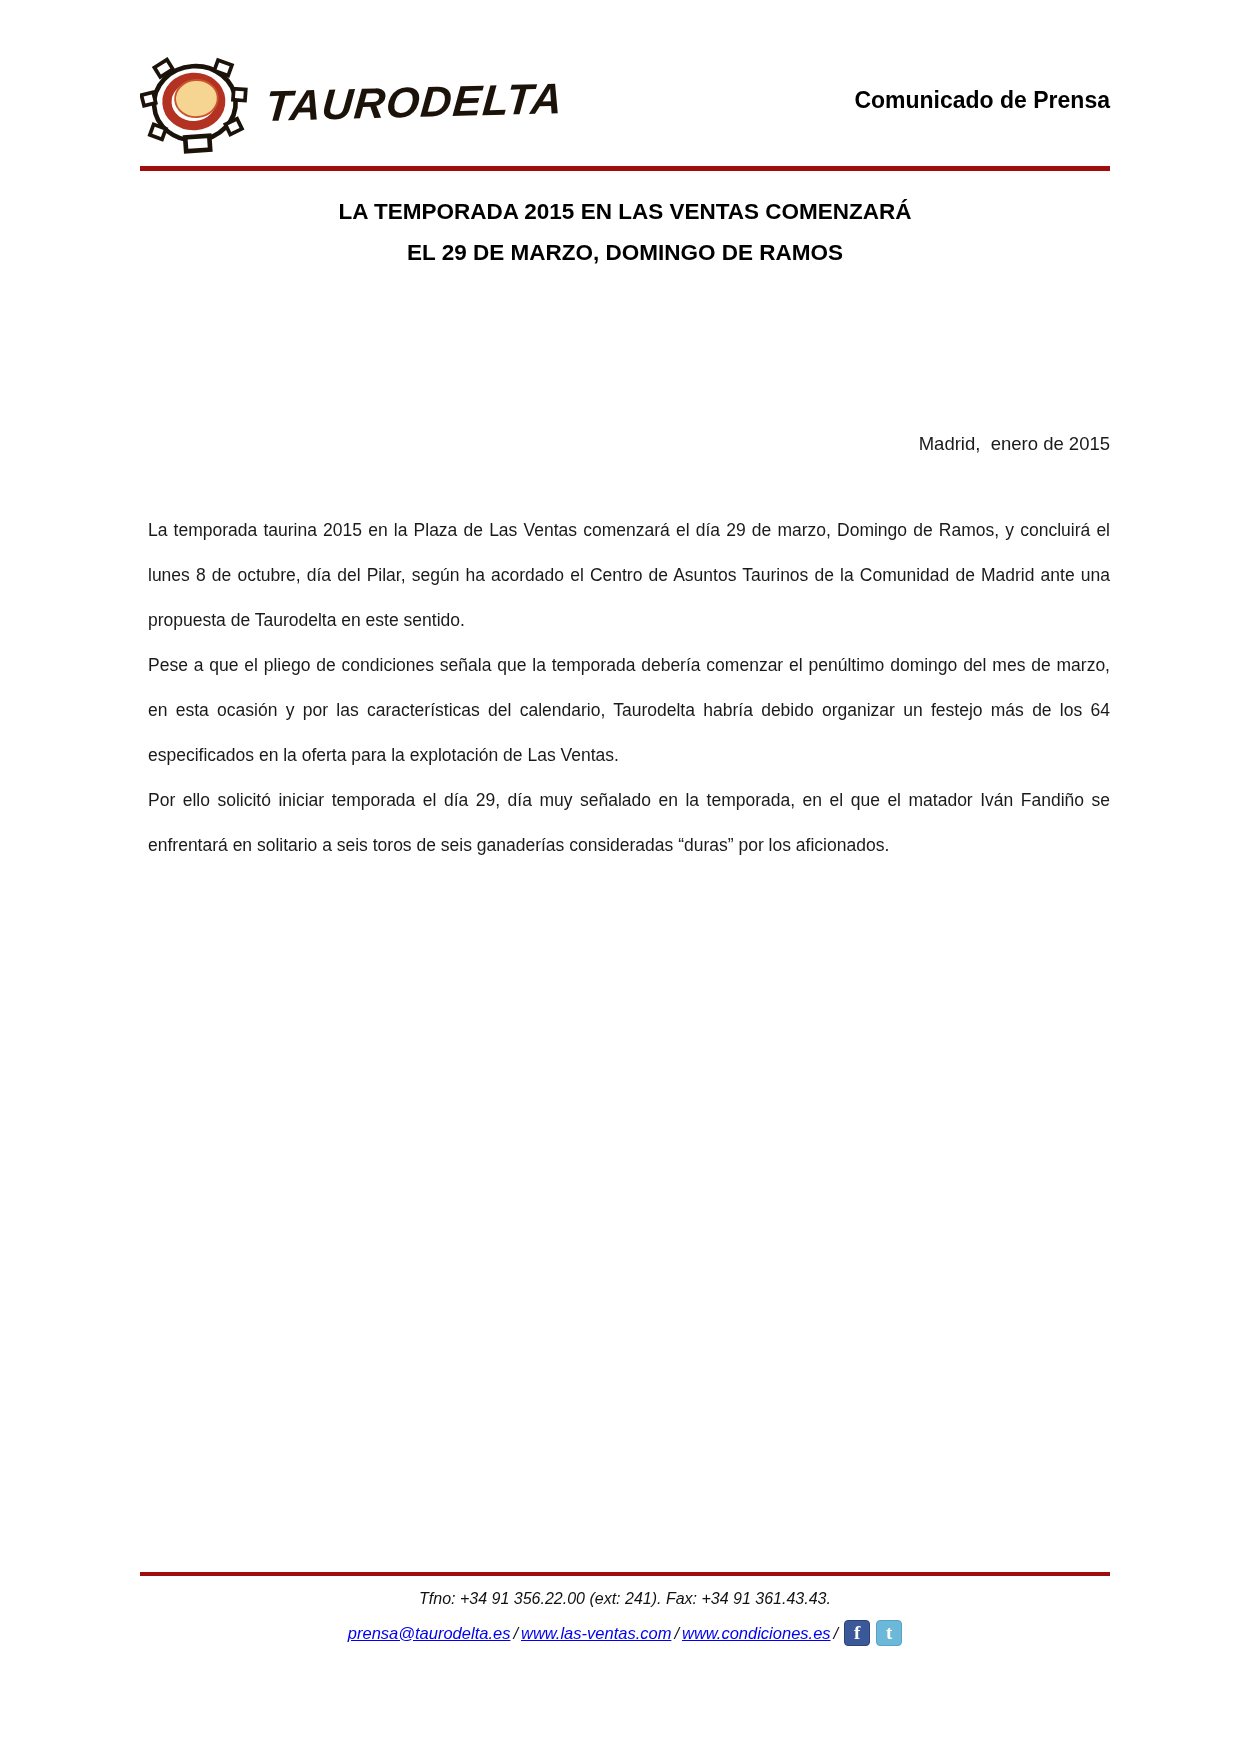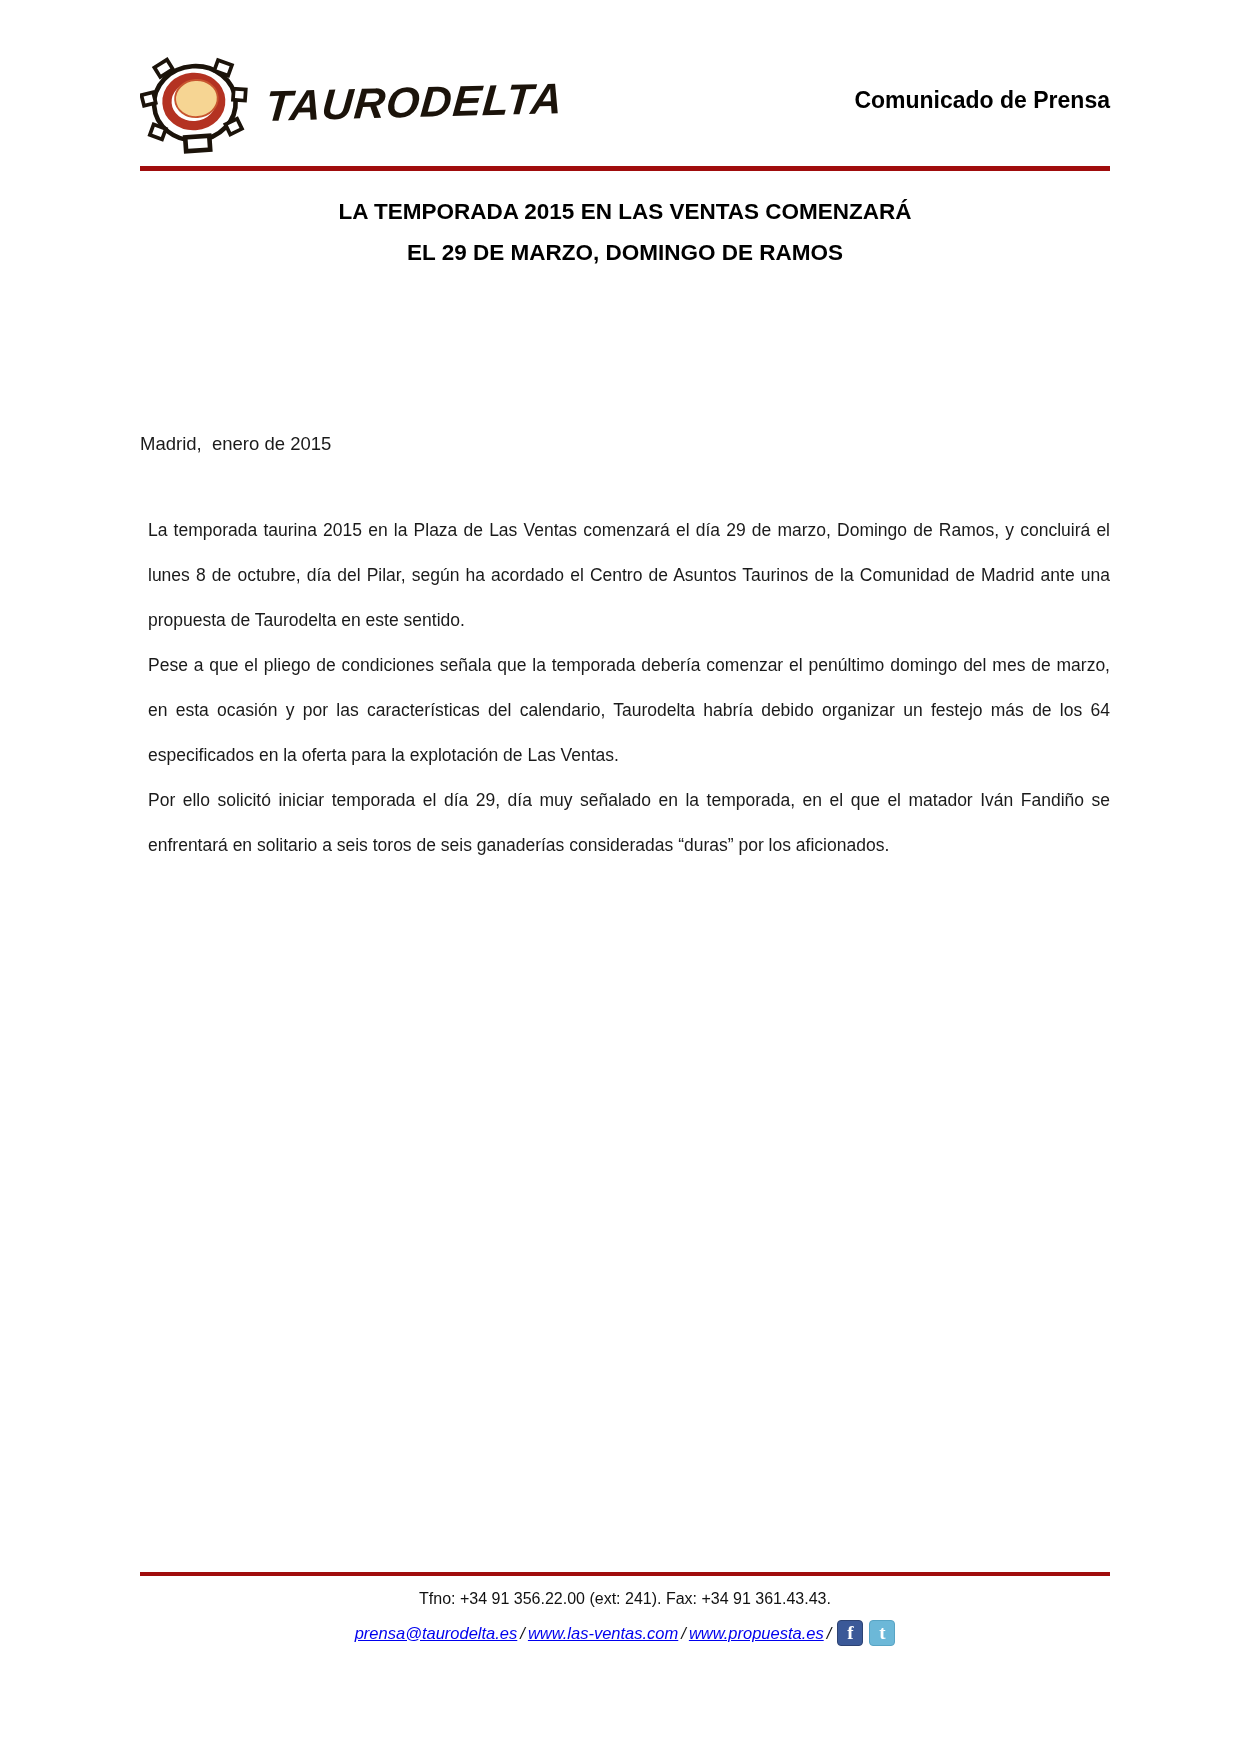--- a/index.html
+++ b/index.html
@@ -78,20 +78,21 @@
     line-height: 32px;
   }
   .title-line + .title-line { margin-top: 9px; }
 
   
   .dateline {
     position: absolute;
     top: 433px;
     left: 140px;
     width: 970px;
+    text-align: right;
     font-size: 18.5px;
     color: #1a1a1a;
     white-space: pre-wrap;
   }
 
   
   .body-text {
     position: absolute;
     top: 508px;
     left: 148px;
@@ -117,20 +118,21 @@
   .footer-line1 {
     font-size: 16.5px;
     font-weight: bold;
     font-style: italic;
     color: #111111;
     white-space: pre-wrap;
   }
   .footer-line2 {
     margin-top: 8px;
     font-size: 16px;
+    font-style: italic;
     color: #111111;
   }
   .footer-links {
     margin-top: 12px;
     font-size: 16.5px;
     font-style: italic;
     color: #111111;
     display: flex;
     justify-content: center;
     align-items: center;
@@ -206,20 +208,20 @@
 
   <div class="rule rule-bottom"></div>
 
   <div class="footer">
     <div class="footer-line2">Tfno: +34 91 356.22.00 (ext: 241). Fax: +34 91 361.43.43.</div>
     <div class="footer-links">
       <a href="#">prensa@taurodelta.es</a>
       <span class="link-sep">/</span>
       <a href="#">www.las-ventas.com</a>
       <span class="link-sep">/</span>
-      <a href="#">www.propuesta.es</a>
+      <a href="#">www.condiciones.es</a>
       <span class="link-sep">/</span>
       <span class="social-icon fb">f</span>
       <span class="social-icon tw">t</span>
     </div>
   </div>
 
 </div>
 
 </body></html>

